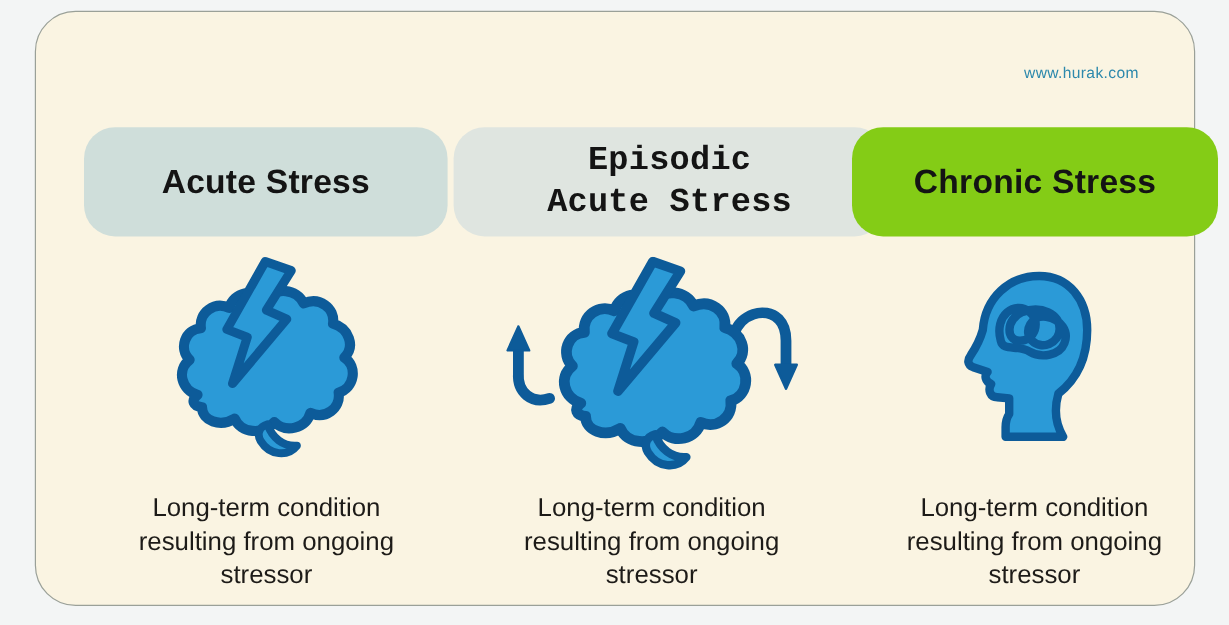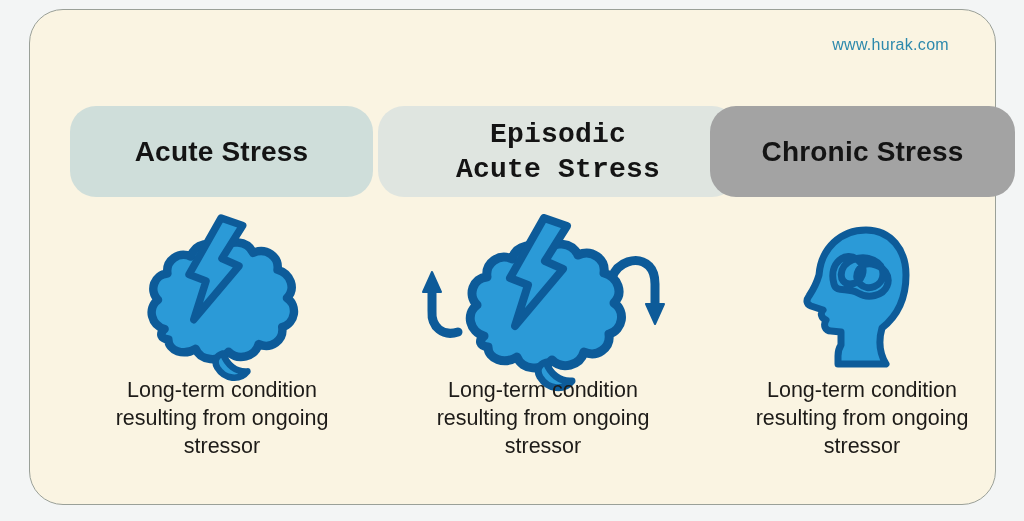--- a/index.html
+++ b/index.html
@@ -16,40 +16,40 @@
   .card{
     position:absolute;left:29px;top:9px;width:967px;height:496px;
     background:#faf4e2;border:1px solid #9aa098;border-radius:34px;
     box-sizing:border-box;
   }
   .logo{position:absolute;top:24px;right:46px;text-align:right;line-height:1;}
   .logo-brand{
     font-size:31px;font-weight:700;color:#1e7ea6;letter-spacing:.5px;
   }
   .logo-url{
-    margin-top:3px;font-size:16px;color:#2d89ac;letter-spacing:.3px;
+    margin-top:20px;font-size:13px;color:#2d89ac;letter-spacing:.3px;
   }
   .hdr{
     position:absolute;top:96px;height:91px;border-radius:26px;
     display:flex;align-items:center;justify-content:center;
     box-sizing:border-box;
   }
   .hdr-1{left:40px;width:303px;background:#cfdeda;}
   .hdr-2{left:348px;width:360px;background:#dfe5e0;font-family:Liberation Mono, monospace;}
   .hdr-3{left:680px;width:305px;background:#c9dbdb;}
   .hdr-label{
     font-size:28px;font-weight:700;color:#141414;text-align:center;
     white-space:pre-line;line-height:1.25;letter-spacing:.2px;
   }
   .icon-wrap{position:absolute;}
   .icon-1{left:112px;top:204px;}
   .icon-2{left:390px;top:204px;}
   .icon-3{left:758px;top:208px;}
   .desc{
-    position:absolute;top:366px;text-align:center;
+    position:absolute;top:399px;text-align:center;
     font-size:21.5px;line-height:28px;color:#1d1b18;
   }
   .desc-inner{width:252px;margin:0 auto;}
   .desc-1{left:42px;width:300px;}
   .desc-2{left:363px;width:300px;}
   .desc-3{left:682px;width:300px;}
   svg{display:block;}
 </style>
 </head>
 <body>
@@ -61,21 +61,21 @@
       <div class="logo-url">www.hurak.com</div>
     </div>
 
     <div class="hdr hdr-1" style="background: rgb(207, 222, 218);">
       <div class="hdr-label">Acute Stress</div>
     </div>
     <div class="hdr hdr-2" style="background: rgb(223, 229, 224);">
       <div class="hdr-label">Episodic
 Acute Stress</div>
     </div>
-    <div class="hdr hdr-3" style="background: #a3a3a3;">
+    <div class="hdr hdr-3" style="background: #84cc16;">
       <div class="hdr-label">Chronic Stress</div>
     </div>
 
     <div class="icon-wrap icon-1">
       <svg width="160" height="168" viewBox="0 0 170 178">
         <g>
           <path fill="var(--icon-fill)" stroke="var(--icon-outline)" stroke-width="9" stroke-linejoin="round" d="M 24 122 C 10 118 5 100 17 91 C 7 81 13 64 27 63 C 25 49 39 39 52 45 C 56 31 74 27 84 38 C 93 26 112 28 118 41 C 132 35 146 45 144 59 C 158 63 164 79 154 89 C 166 97 163 116 149 120 C 151 134 137 144 124 138 C 120 152 102 156 92 146 C 82 158 62 156 57 143 C 44 151 28 145 28 133 C 20 132 18 127 24 122 Z"></path>
           <path fill="var(--icon-fill)" stroke="var(--icon-outline)" stroke-width="7" stroke-linejoin="round" d="M 86 148 C 90 160 100 168 112 167 C 104 177 88 176 80 163 C 76 156 79 150 86 148 Z"></path>
         </g>
         <path fill="var(--icon-fill)" stroke="var(--icon-outline)" stroke-width="8" stroke-linejoin="round" d="M 84 4 L 107 12 L 85 47 L 103 55 L 55 112 L 68 71 L 50 64 Z"></path>

